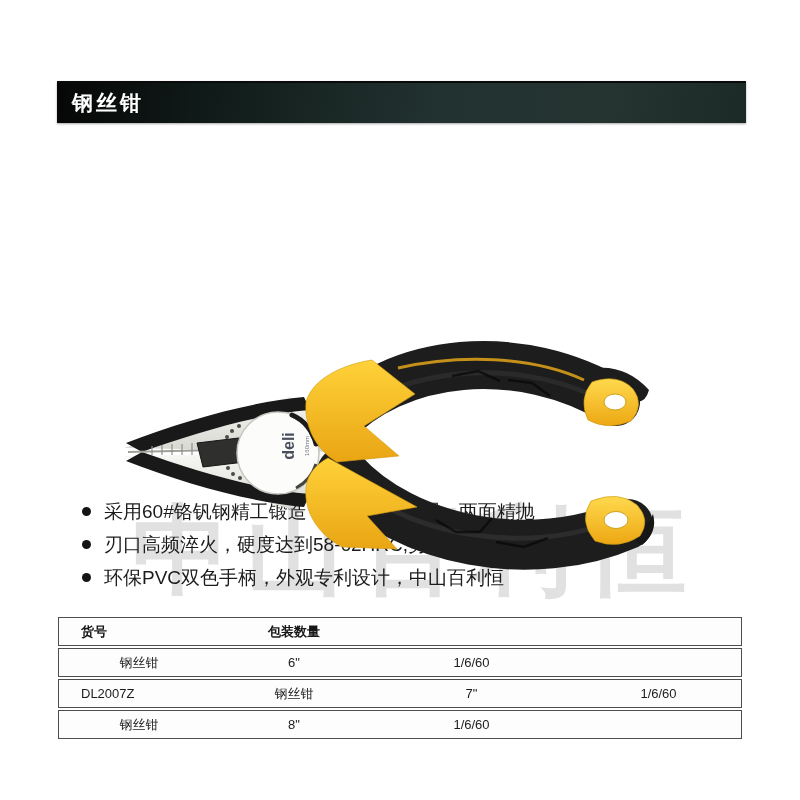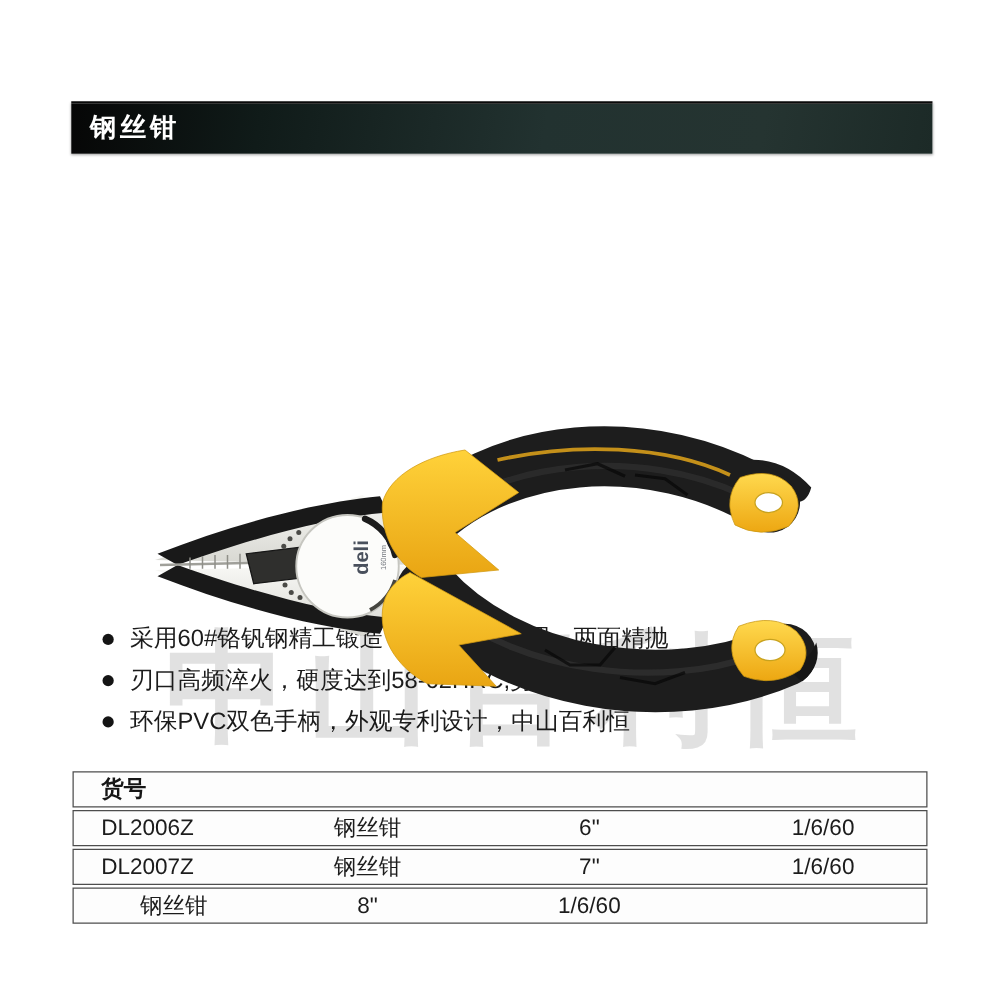--- a/index.html
+++ b/index.html
@@ -43,21 +43,21 @@
   }
   .feature-item .txt{font-size:19px;line-height:26px;color:#1b1b1b;font-weight:500;}
 
   
   .spec-table{position:absolute;left:58px;top:617px;width:684px;}
   .trow{
     box-sizing:border-box;height:29px;border:1px solid #4d4d4d;background:#fdfdfd;
     display:grid;grid-template-columns:160px 150px 205px 169px;
     align-items:center;margin-bottom:2px;
   }
-  .trow .c{font-size:18px;line-height:27px;color:#1c1c1c;text-align:center;}
+  .trow .c{font-size:13px;line-height:27px;color:#1c1c1c;text-align:center;}
   .trow .c.first{text-align:left;padding-left:22px;}
   .trow.head .c{font-weight:600;color:#161616;}
 </style>
 </head>
 <body>
 
 <div class="stage">
 
   <div class="title-bar">
     <div class="title">钢丝钳</div>
@@ -142,23 +142,23 @@
     </div>
     <div class="feature-item">
       <span class="dot"></span>
       <span class="txt">环保PVC双色手柄，外观专利设计，中山百利恒</span>
     </div>
   </div>
 
   <div class="spec-table">
     <div class="trow head">
       <div class="c first">货号</div>
+      <div class="c">包装数量</div>
     </div>
     <div class="trow">
-      <div class="c first">DL2006Z</div>
       <div class="c">钢丝钳</div>
       <div class="c">6"</div>
       <div class="c">1/6/60</div>
     </div>
     <div class="trow">
       <div class="c first">DL2007Z</div>
       <div class="c">钢丝钳</div>
       <div class="c">7"</div>
       <div class="c">1/6/60</div>
     </div>

